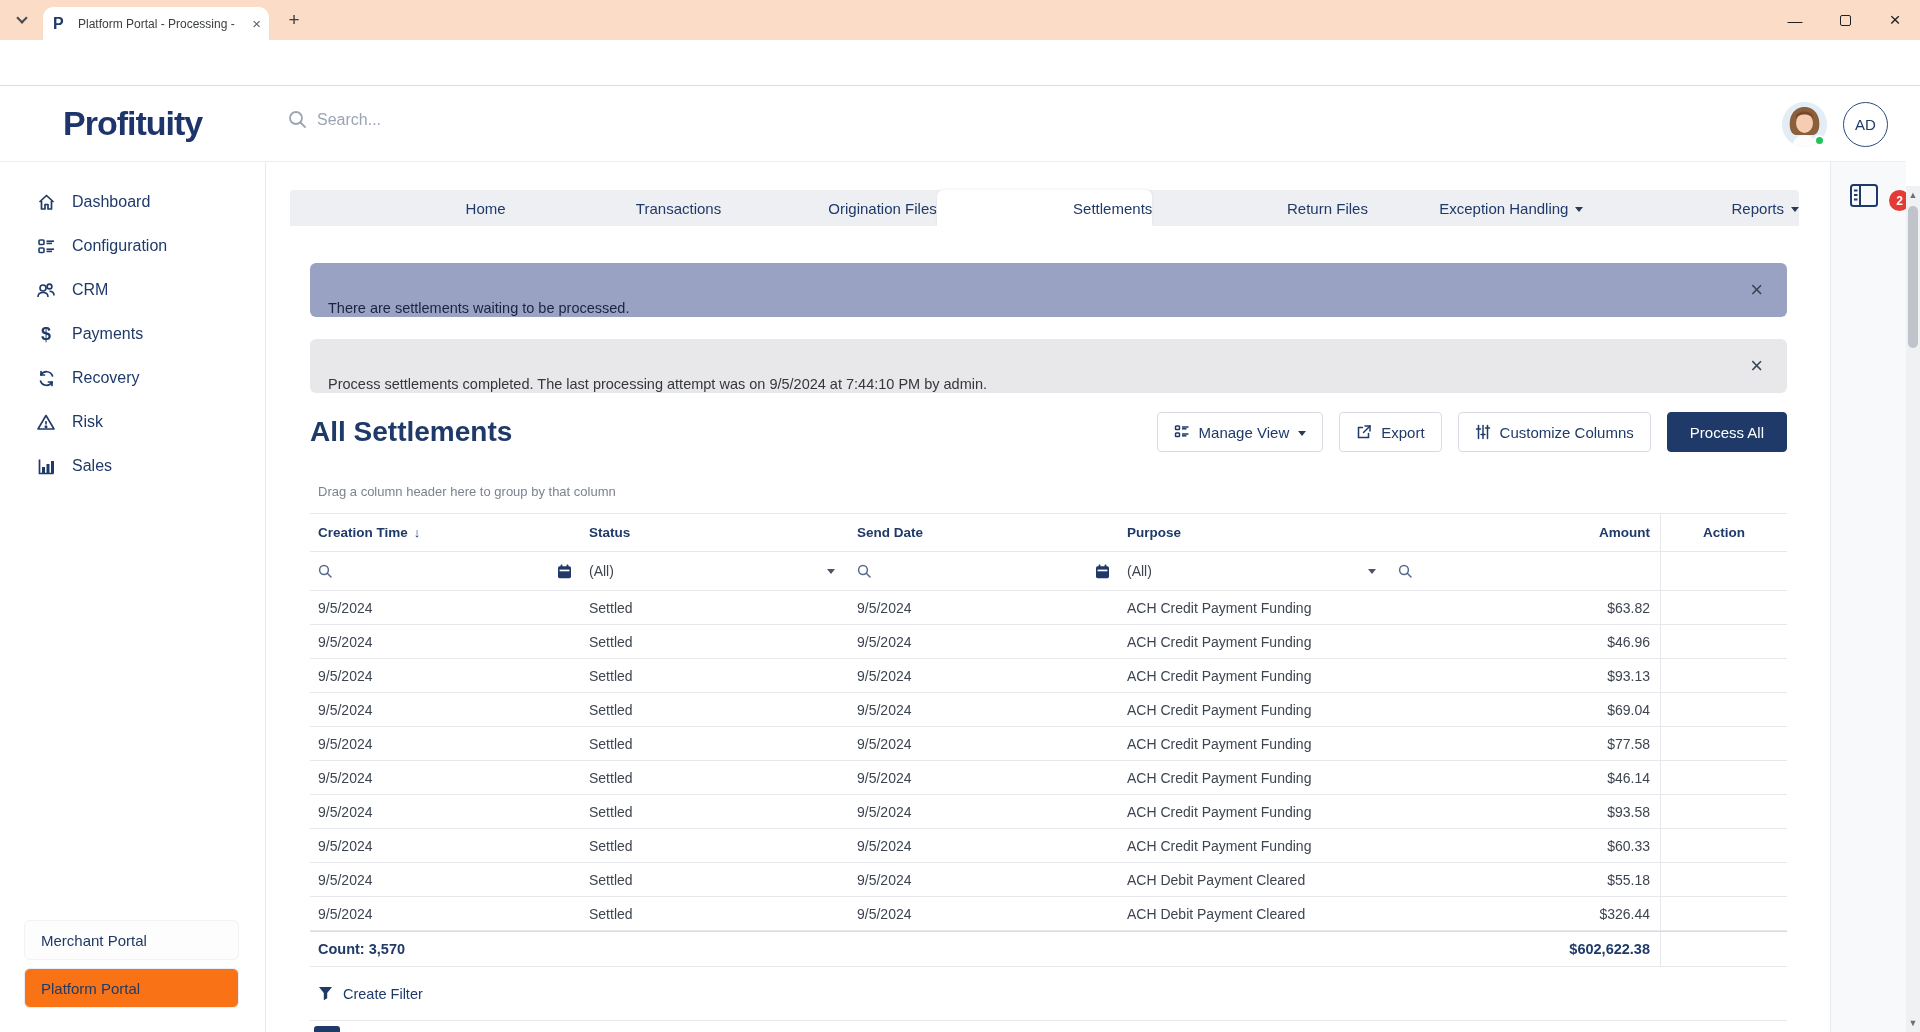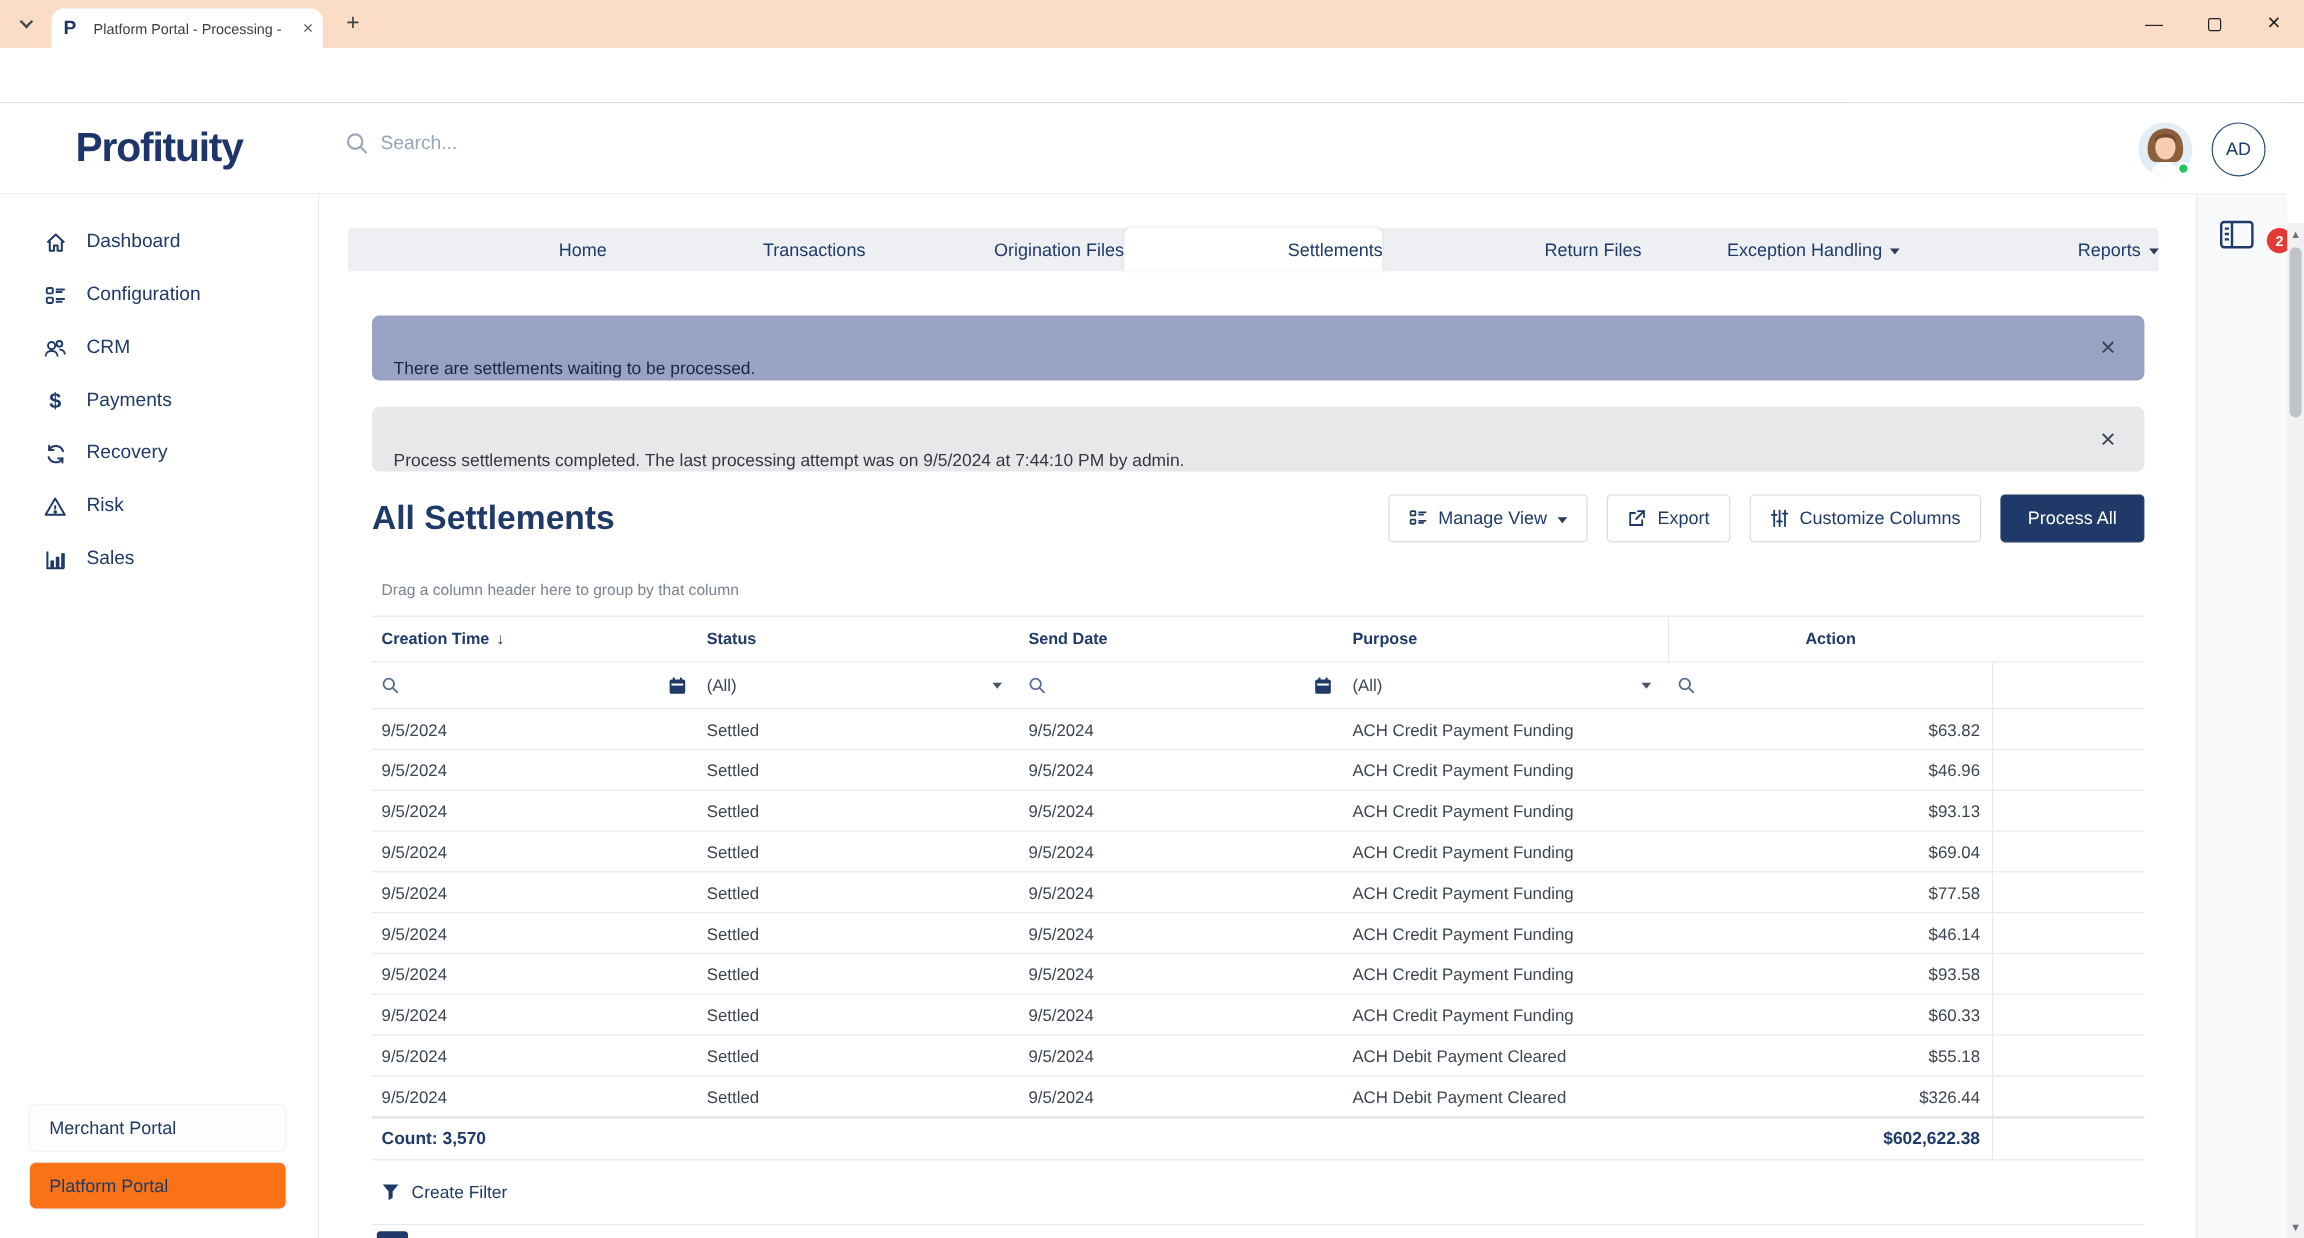--- a/index.html
+++ b/index.html
@@ -392,20 +392,23 @@
           </div>
         <div class="c2 c">
             <span>Status</span>
           </div>
         <div class="c3 c">
             <span>Send Date</span>
           </div>
         <div class="c4 c">
             <span>Purpose</span>
           </div>
+        <div class="c5 c">
+            <span>Amount</span>
+          </div>
         <div class="c6 c">
             <span>Action</span>
           </div>
       </div>
 
       <div class="trow frow">
         <div class="c1">
             <div class="fitem">
           <svg width="14" height="14" viewBox="0 0 14 14">
                 <circle cx="6" cy="6" r="4.4" fill="none" stroke="#55688f" stroke-width="1.5"></circle>

